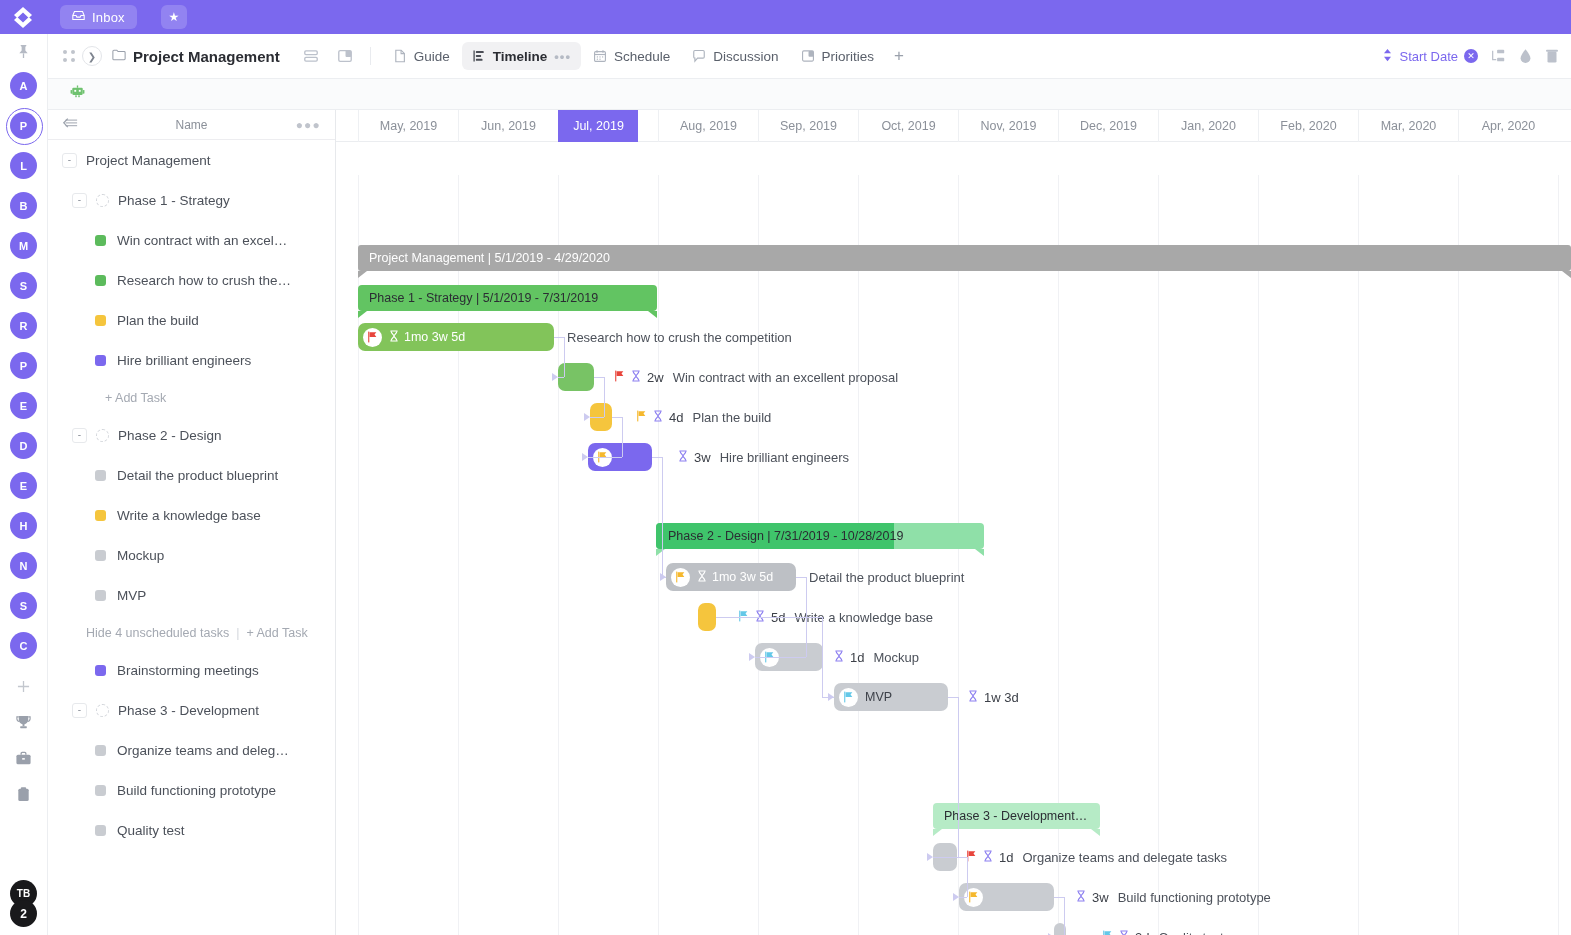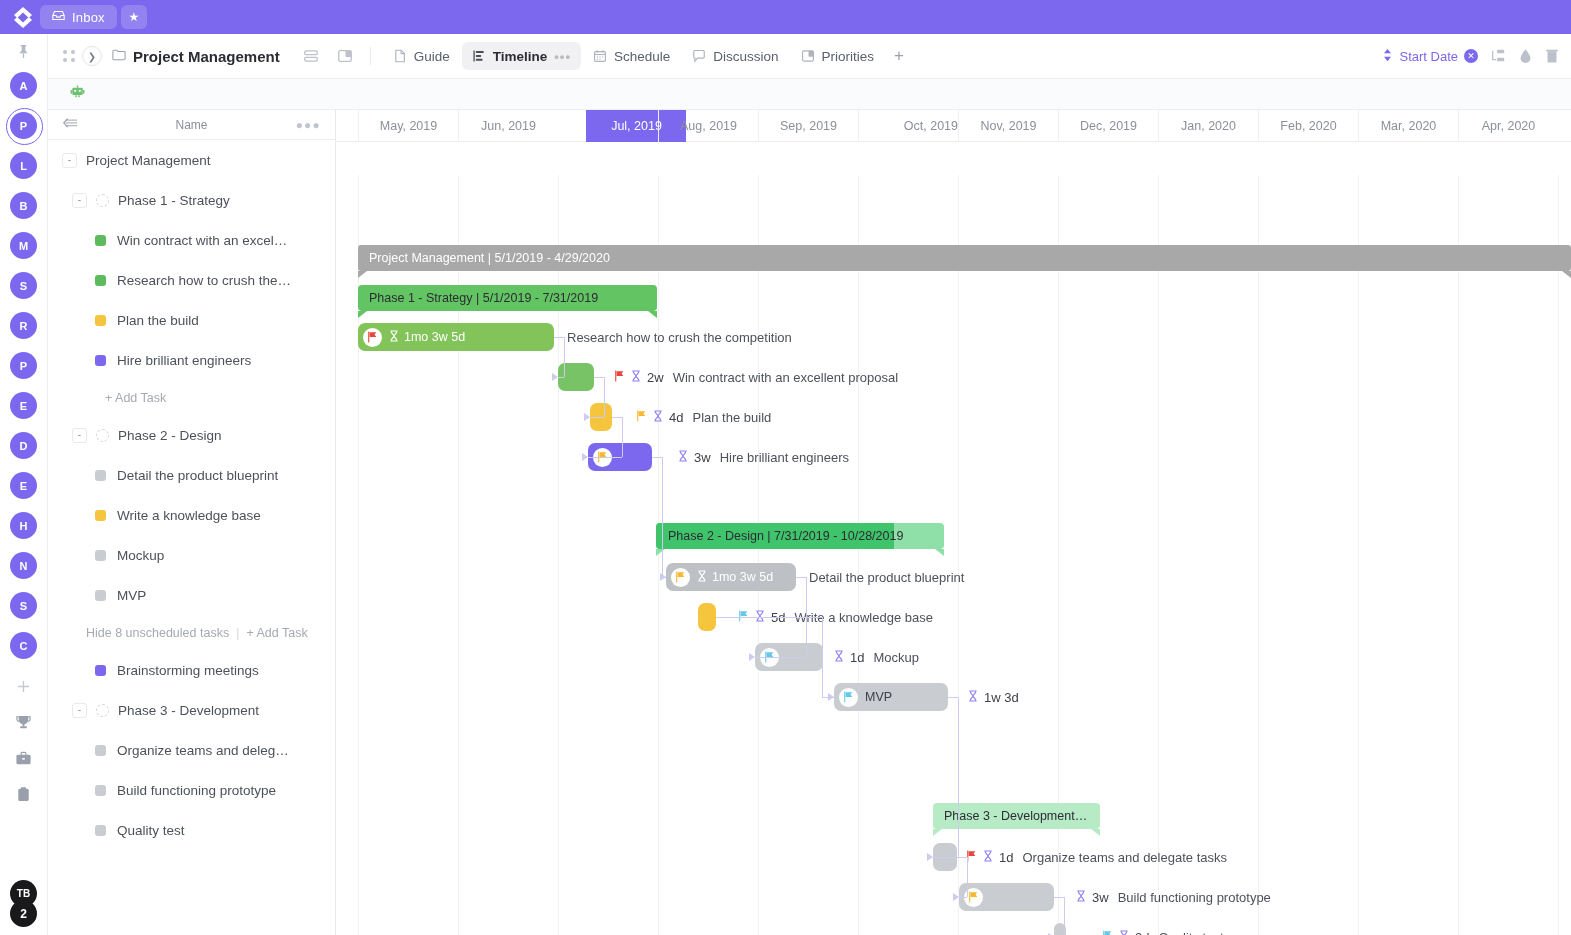--- a/index.html
+++ b/index.html
@@ -7,21 +7,21 @@
     width: 1571px; height: 935px;
     font-family: "Liberation Sans", sans-serif;
     background: #ffffff; overflow: hidden;
     -webkit-font-smoothing: antialiased;
   }
   .app { position: relative; width: 1571px; height: 935px; }
 
   
   .topbar {
     position: absolute; left: 0; top: 0; width: 1571px; height: 34px;
-    background: #7b68ee; display: flex; align-items: center; gap: 4px;
+    background: #7b68ee; display: flex; align-items: center; gap: 24px;
     padding-left: 10px;
   }
   .logo-mark { width: 26px; height: 26px; position: relative; flex: none; }
   .logo-mark svg { display: block; }
   .inbox-chip {
     display: flex; align-items: center; gap: 7px;
     height: 24px; padding: 0 12px; border-radius: 6px;
     background: rgba(255,255,255,.18); color: #fff;
     font-size: 13px; letter-spacing: .2px;
   }
@@ -494,21 +494,21 @@
         </div>
         <div class="row lvl2">
           <span class="sq" style="background: rgb(201, 204, 209);"></span>
           <span class="lbl">Mockup</span>
         </div>
         <div class="row lvl2">
           <span class="sq" style="background: rgb(201, 204, 209);"></span>
           <span class="lbl">MVP</span>
         </div>
         <div class="addrow" style="padding-left: 38px;">
-          <span>Hide 8 unscheduled tasks</span>
+          <span>Hide 4 unscheduled tasks</span>
           <span class="sep">|</span>
           <span>+ Add Task</span>
         </div>
         <div class="row lvl2">
           <span class="sq" style="background: rgb(123, 104, 238);"></span>
           <span class="lbl">Brainstorming meetings</span>
         </div>
         <div class="row lvl1">
           <span class="expander">-</span>
           <span class="dash-circle"></span>
@@ -530,30 +530,30 @@
   </div>
 
   <div class="timeline">
     <div class="monthrow" id="monthrow">
         <div class="mcell" style="left: 22px; width: 100px;">
           <span>May, 2019</span>
         </div>
         <div class="mcell" style="left: 122px; width: 100px;">
           <span>Jun, 2019</span>
         </div>
-        <div class="mcell cur" style="left: 222px; width: 100px; margin-left: 28px;">
+        <div class="mcell cur" style="left: 222px; width: 80px;">
           <span>Jul, 2019</span>
         </div>
         <div class="mcell" style="left: 322px; width: 100px;">
           <span>Aug, 2019</span>
         </div>
         <div class="mcell" style="left: 422px; width: 100px;">
           <span>Sep, 2019</span>
         </div>
-        <div class="mcell" style="left: 522px; width: 100px; justify-content: flex-end;">
+        <div class="mcell" style="left: 522px; width: 100px;">
           <span>Oct, 2019</span>
         </div>
         <div class="mcell" style="left: 622px; width: 100px;">
           <span>Nov, 2019</span>
         </div>
         <div class="mcell" style="left: 722px; width: 100px;">
           <span>Dec, 2019</span>
         </div>
         <div class="mcell" style="left: 822px; width: 100px;">
           <span>Jan, 2020</span>
@@ -645,21 +645,21 @@
           </span>
         </div>
         <div class="meta" style="left: 342px; top: 268px;">
           <span class="hourglass"><svg width="10" height="12" viewBox="0 0 10 12">
               <path d="M1.4 1h7.2M1.4 11h7.2" stroke="#8c7ff0" stroke-width="1.2"></path>
               <path d="M2.2 1.2c0 2.6 2.8 3.4 2.8 4.8 0 1.4-2.8 2.2-2.8 4.8M7.8 1.2c0 2.6-2.8 3.4-2.8 4.8 0 1.4 2.8 2.2 2.8 4.8" stroke="#8c7ff0" stroke-width="1.2" fill="none"></path>
             </svg></span>
           <span class="dur">3w</span>
           <span style="margin-left: 3px;">Hire brilliant engineers</span>
         </div>
-        <div class="bar phase" style="left: 320px; top: 348px; width: 288px; background: rgb(143, 224, 168); padding-left: 12px;">
+        <div class="bar phase" style="left: 320px; top: 348px; width: 328px; background: rgb(143, 224, 168); padding-left: 12px;">
           <div style="position: absolute; left: 0px; top: 0px; bottom: 0px; width: 238px; background: rgb(63, 196, 107); border-radius: 4px 0px 0px 4px;"></div>
           <span style="position: relative;">Phase 2 - Design | 7/31/2019 - 10/28/2019</span>
           <span class="notch" style="left: 0px; border-top: 7px solid rgb(143, 224, 168); border-left: 0px; border-right: 9px solid transparent;"></span>
           <span class="notch" style="right: 0px; border-top: 7px solid rgb(143, 224, 168); border-right: 0px; border-left: 9px solid transparent;"></span>
         </div>
         <div class="bar task" style="left: 330px; top: 388px; width: 130px; background: rgb(189, 192, 197);">
           <span class="flagcirc">
             <svg width="11" height="12" viewBox="0 0 12 13">
               <rect x="1.3" y="0.6" width="1.2" height="11.8" fill="#f5b82e"></rect>
               <path d="M2.8 1.2h7.4l-2 2.7 2 2.7H2.8z" fill="#f5b82e"></path>

